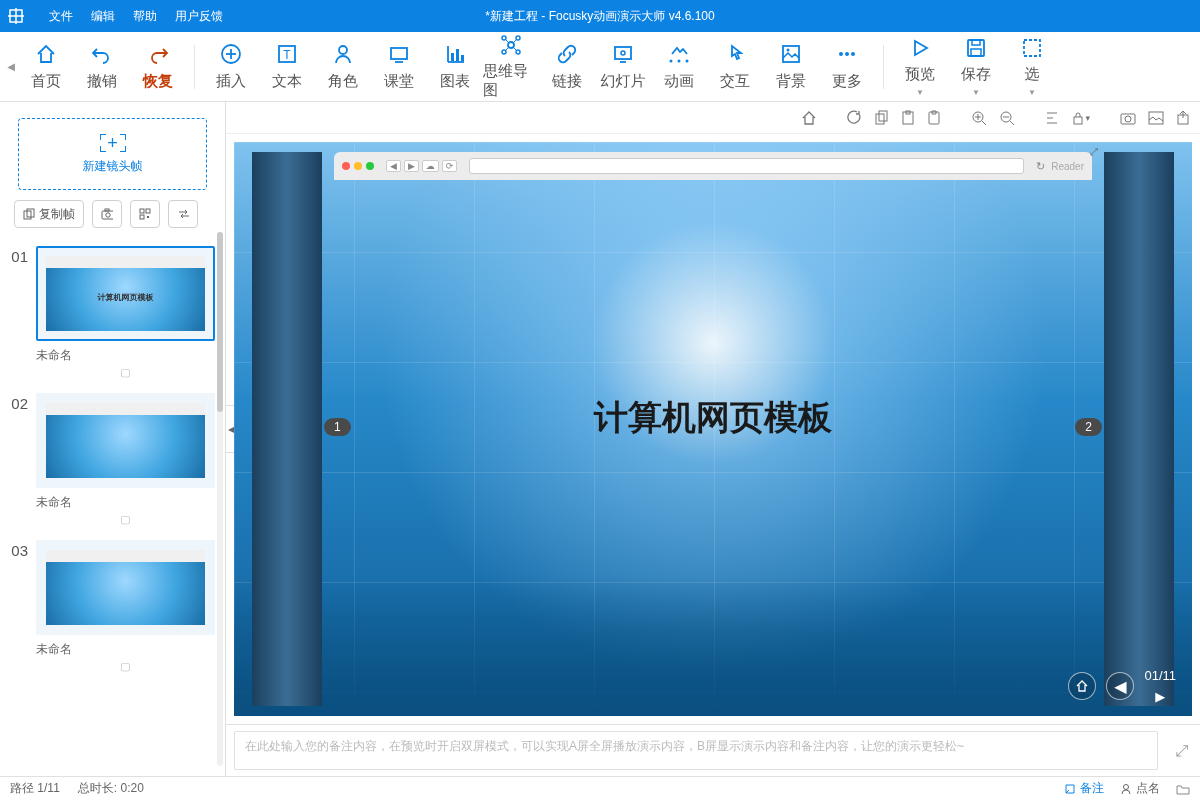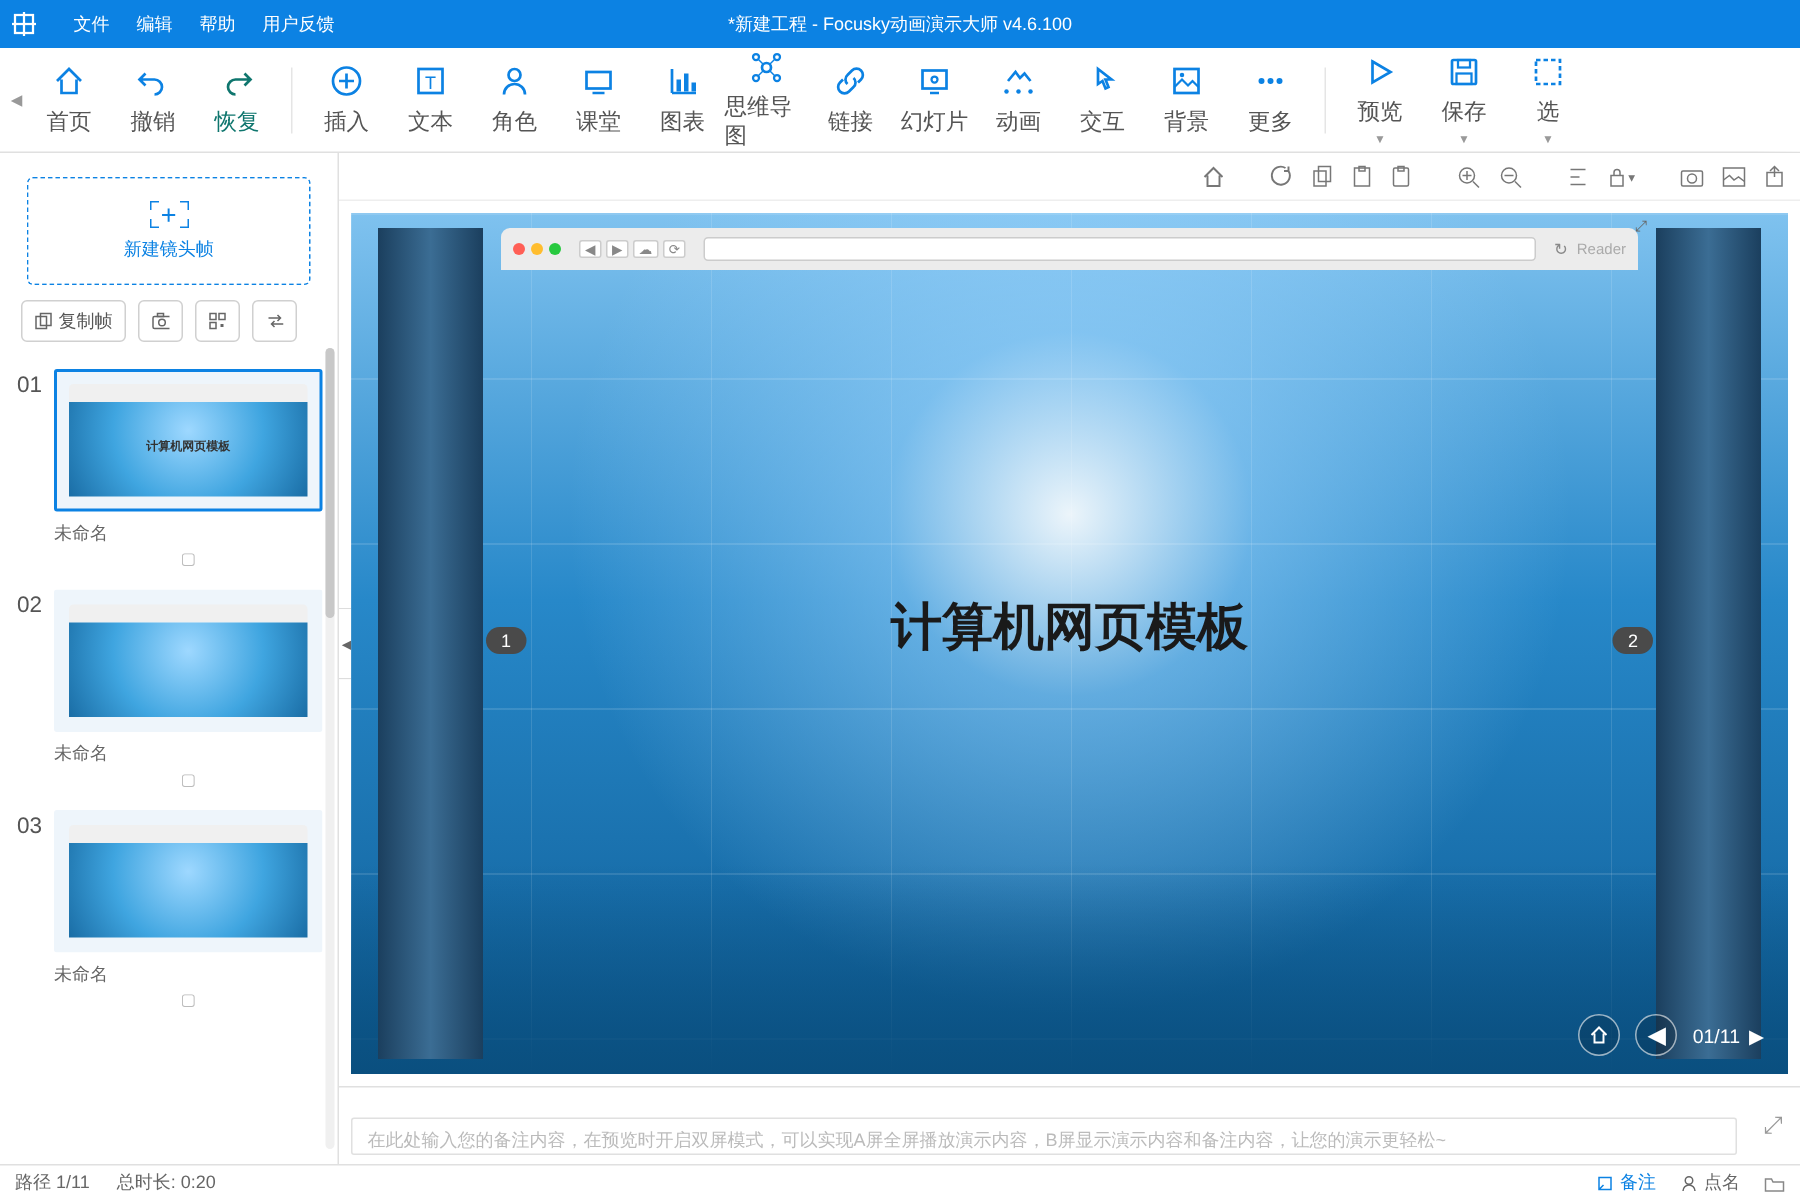--- a/index.html
+++ b/index.html
@@ -12,21 +12,21 @@
 .titlebar .title { position:absolute; left:50%; transform:translateX(-50%); }
 .titlebar .right { margin-left:auto; display:flex; align-items:center; gap: 10px; padding-right: 8px; }
 .upgrade-btn { background:#ffb81c; color:#5a3a00; border-radius: 10px; padding: 2px 10px; font-size:12px; height:20px; display:flex; align-items:center; cursor:pointer; }
 .win-btn { width: 40px; height: 32px; display:flex; align-items:center; justify-content:center; color:#fff; cursor:pointer; }
 
 .toolbar { height: 70px; background: #fff; border-bottom: 1px solid #e0e0e0; display: flex; align-items:center; padding: 0 4px; position:relative; }
 .toolbar .collapse-left { width:14px; height:70px; display:flex; align-items:center; justify-content:center; color:#999; cursor:pointer; font-size:10px; }
 .tb-group { display:flex; }
 .tb-btn { width: 56px; display:flex; flex-direction:column; align-items:center; justify-content:center; gap:6px; cursor:pointer; height:60px; }
 .tb-btn .ico { height:24px; display:flex; align-items:center; justify-content:center; color:#0c82e3; }
-.tb-btn.disabled .ico, .tb-btn.disabled .lbl { color:#0f766e; }
+.tb-btn.disabled .ico, .tb-btn.disabled .lbl { color:#c2410c;font-weight:bold; }
 .tb-btn .lbl { font-size:15px; color:#555; }
 .tb-sep { width:1px; height:44px; background:#e5e5e5; margin:0 8px; }
 .toolbar .right-fade { position:absolute; right:0; top:0; bottom:0; width:30px; background:linear-gradient(to right, rgba(255,255,255,0), #fff); }
 
 .main { display:flex; height: calc(800px - 32px - 70px - 24px); }
 
 .sidebar { width: 226px; background:#fff; border-right:1px solid #e0e0e0; display:flex; flex-direction:column; overflow:hidden; position:relative; }
 .new-frame { margin:16px 18px 10px; height:72px; border:1px dashed #0c82e3; border-radius:4px; display:flex; flex-direction:column; align-items:center; justify-content:center; gap:6px; color:#0c82e3; font-size:12px; cursor:pointer; }
 .new-frame .plus { font-size:18px; line-height:1; }
 .new-frame .corners { position:relative; width:26px; height:18px; }
@@ -70,25 +70,25 @@
 .browser-frame .nav { display:flex; gap:3px; margin-left:6px; }
 .browser-frame .nav span { border:1px solid #ccc; border-radius:2px; padding:0 3px; font-size:9px; background:#fff; }
 .browser-frame .url { flex:1; height:16px; background:#fff; border:1px solid #ccc; border-radius:3px; margin:0 6px; }
 .browser-frame .reader { font-size:10px; color:#aaa; }
 .browser-frame .expand { position:absolute; top:-6px; right:-6px; font-size:10px; color:#666; }
 .headline { position:absolute; top:48%; left:0; right:0; text-align:center; font-size:34px; font-weight:bold; color:#1a1a1a; transform:translateY(-50%); }
 .nav-badge { position:absolute; top:48%; background:#4a4a4a; color:#fff; border-radius:10px; padding:2px 10px; font-size:12px; }
 .nav-badge.left { left:90px; } .nav-badge.right { right:90px; }
 .canvas-bottom-nav { position:absolute; right:16px; bottom:12px; display:flex; gap:10px; align-items:center; }
 .circ-btn { width:28px; height:28px; border:1px solid rgba(255,255,255,0.6); border-radius:50%; display:flex; align-items:center; justify-content:center; color:#fff; cursor:pointer; background:rgba(0,0,0,0.15); }
-.page-ind { color:#fff; font-size:13px; display:flex; gap:6px; }
+.page-ind { color:#fff; font-size:13px; display:flex; align-items:center; gap:6px;flex-direction:column; }
 .collapse-handle { position:absolute; left:-1px; top:50%; transform:translateY(-50%); width:16px; height:48px; background:#fff; border:1px solid #ddd; border-left:none; border-radius:0 6px 6px 0; display:flex; align-items:center; justify-content:center; cursor:pointer; font-size:12px; color:#666; }
 
 .notes-bar { height:52px; border-top:1px solid #e0e0e0; display:flex; }
-.notes-input { flex:1; border:1px solid #e0e0e0; margin:20px 6px 6px 8px; padding:6px 10px; font-size:12px; color:#bbb; border-radius:2px; }
+.notes-input { flex:1; border:1px solid #e0e0e0; margin:6px 6px 6px 8px; padding:6px 10px; font-size:12px; color:#bbb; border-radius:2px; }
 .notes-expand { width:36px; display:flex; align-items:center; justify-content:center; color:#999; cursor:pointer; }
 
 .statusbar { height:24px; background:#fff; border-top:1px solid #e0e0e0; display:flex; align-items:center; font-size:12px; color:#666; padding:0 10px; gap:18px; }
 .statusbar .right { margin-left:auto; display:flex; gap:16px; align-items:center; }
 .statusbar .link { color:#0c82e3; cursor:pointer; display:flex; align-items:center; gap:4px; }
 .statusbar .ico { color:#888; cursor:pointer; }
 
 svg { display:block; }
 </style>
 </head>

